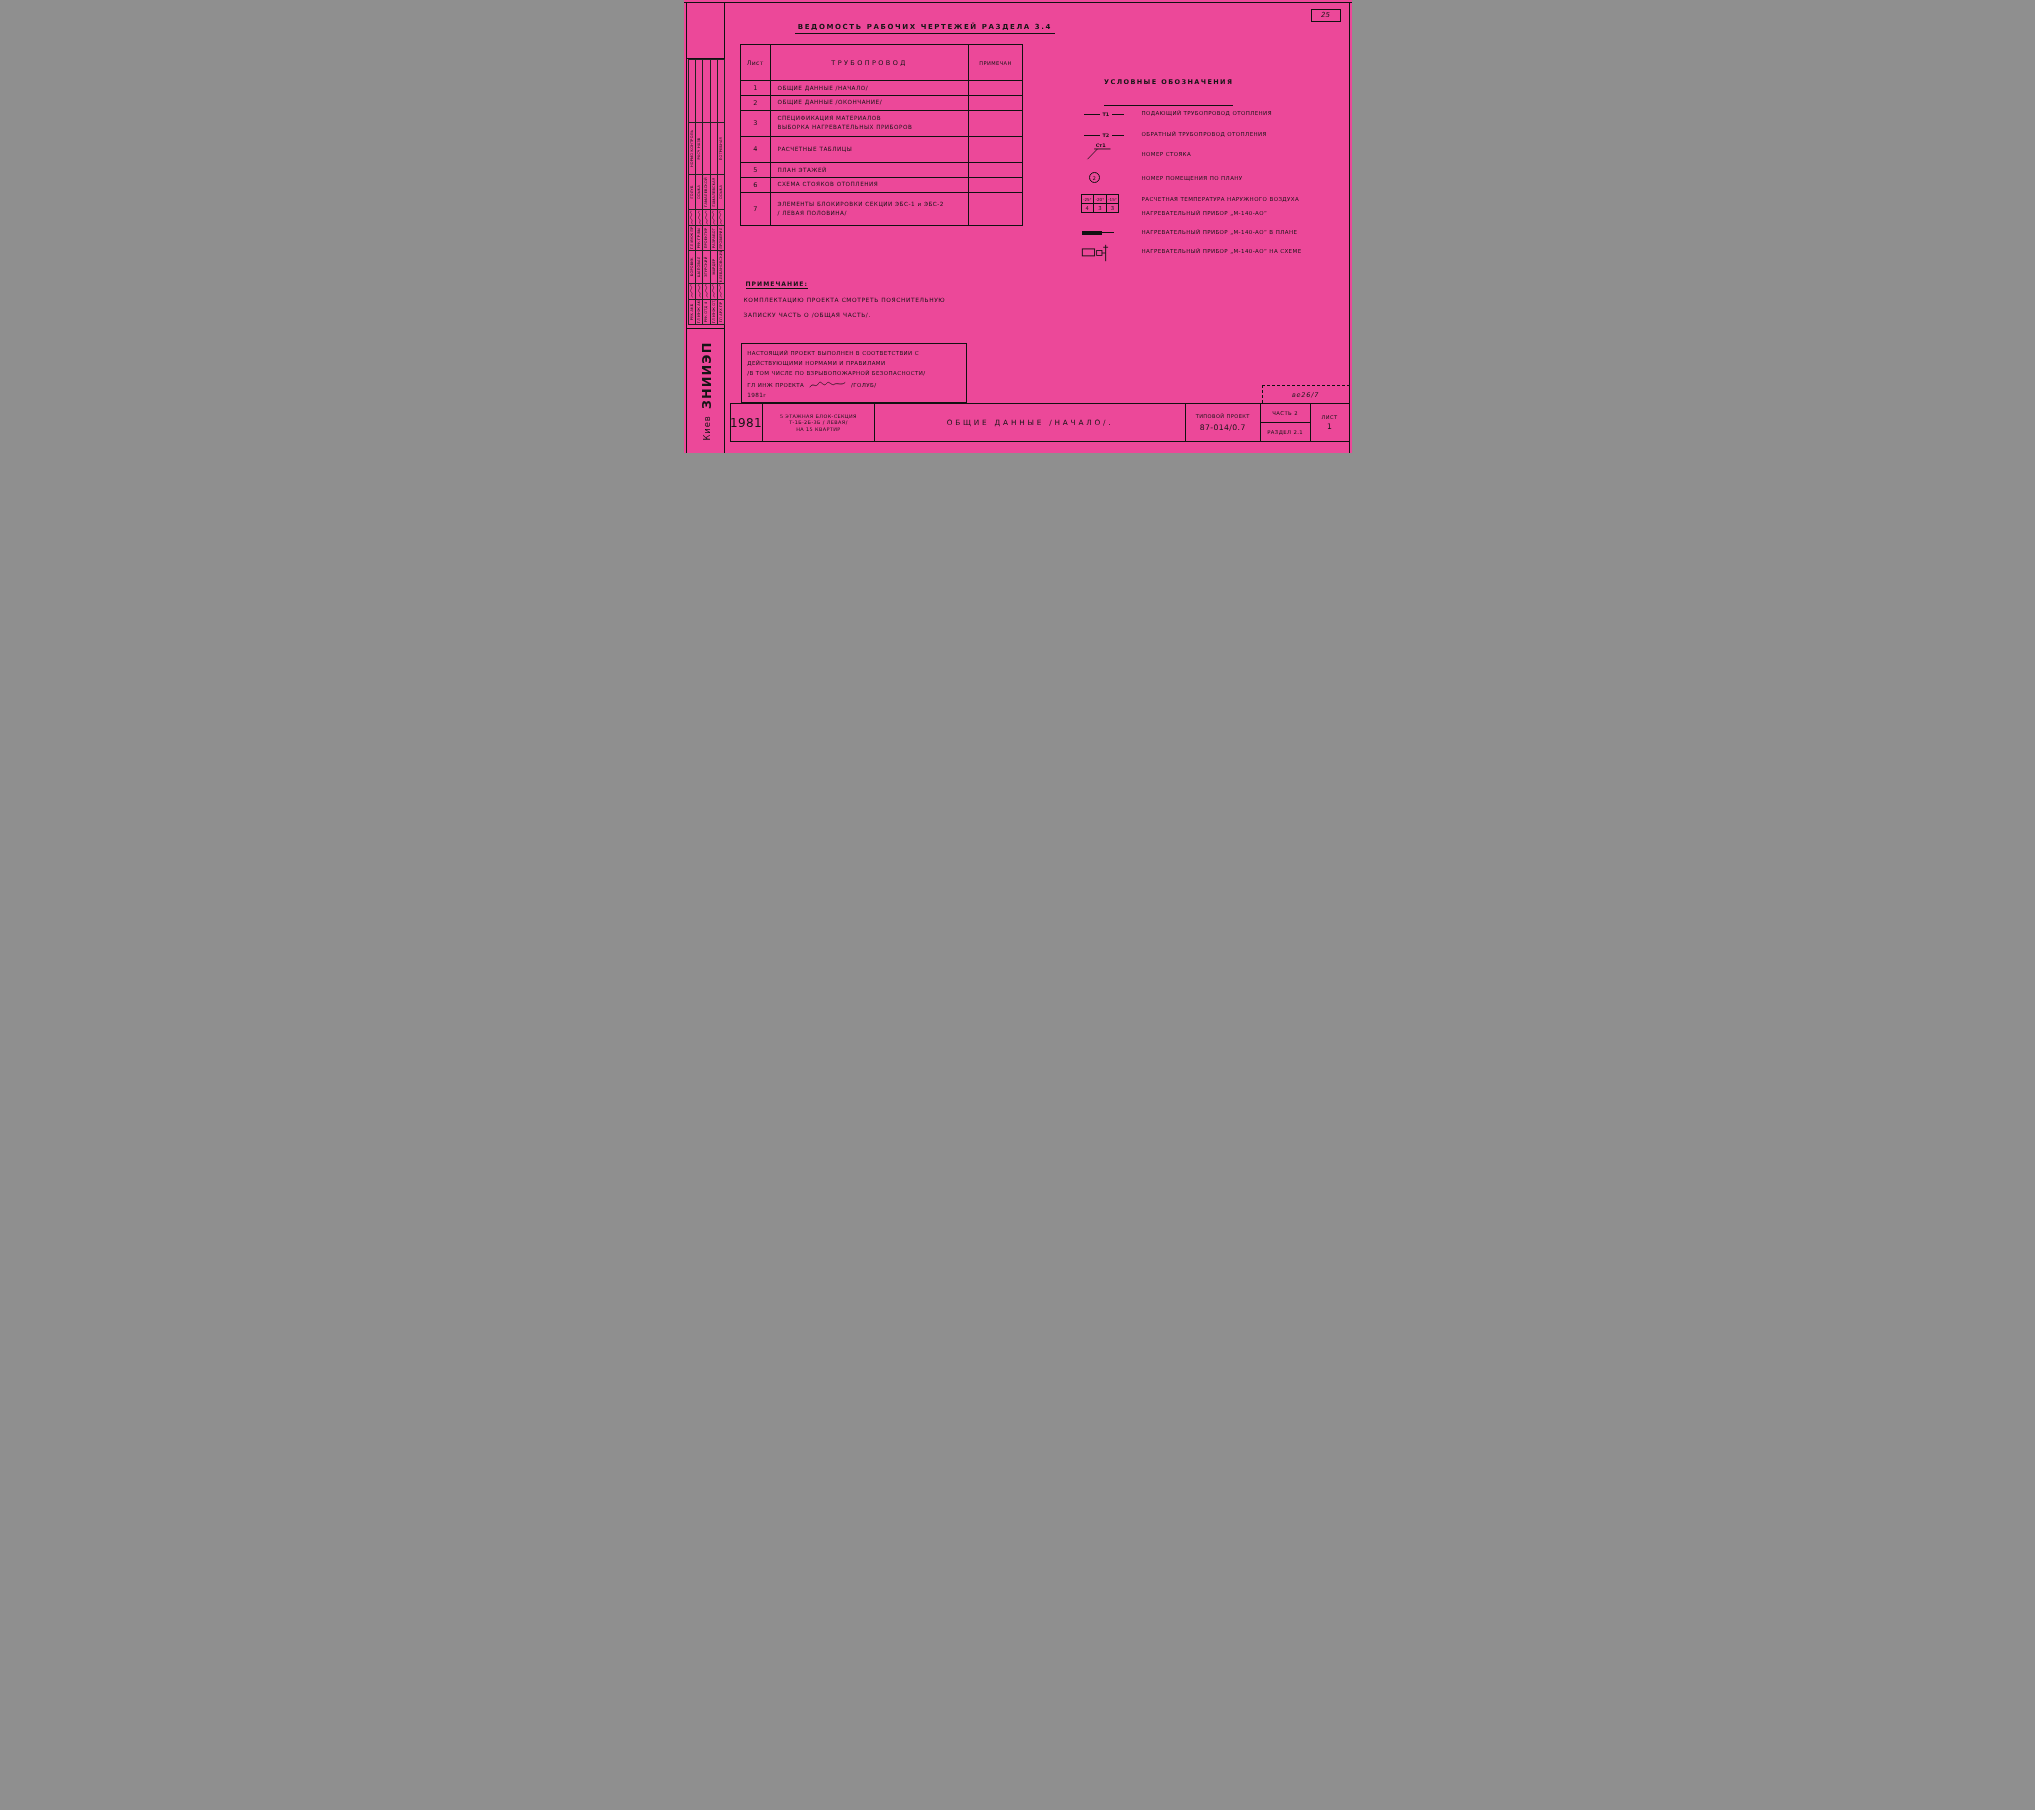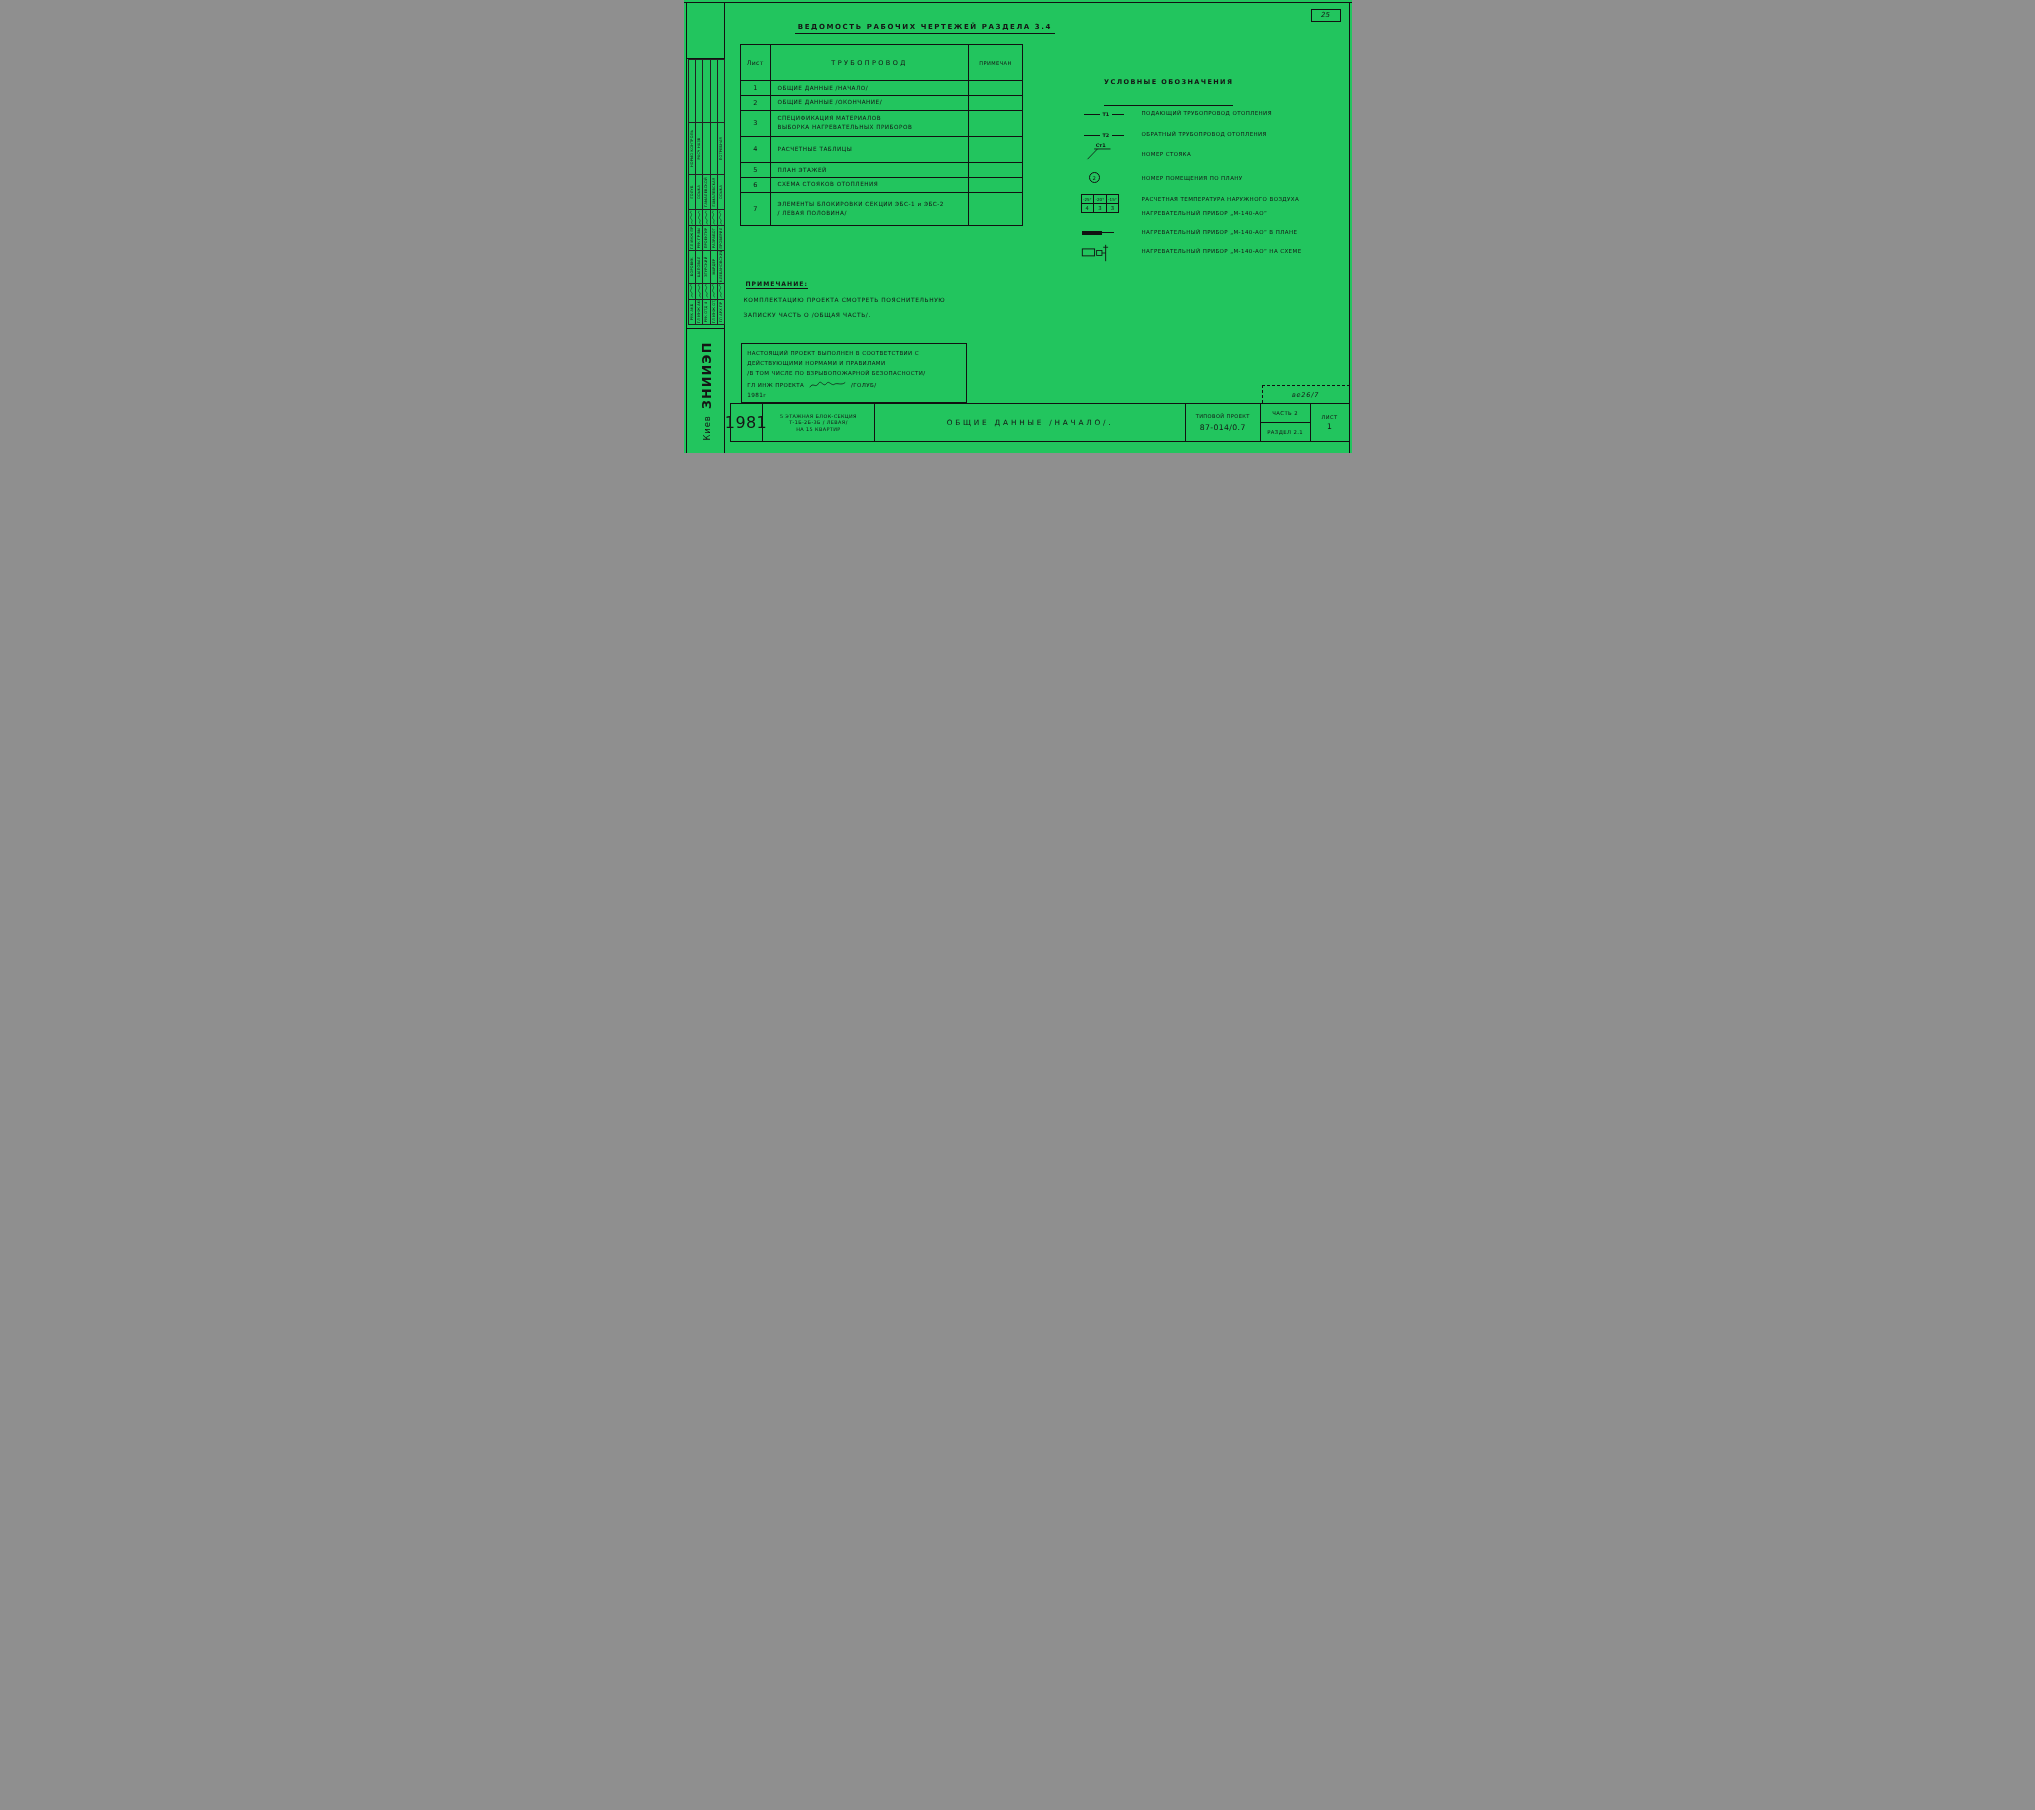--- a/index.html
+++ b/index.html
@@ -1,19 +1,19 @@
 <!DOCTYPE html>
 <html style="font-size:6.5px"><head>
 <meta charset="utf-8">
 <style>
   * { margin:0; padding:0; box-sizing:border-box; }
   html,body { background:#8f8f8f; }
   .page {
     position:relative; width:668px; height:453px; margin:0 auto;
-    background:#22c55e; color:#151515;
+    background:#ec4899; color:#151515;
     font-family:"DejaVu Sans", sans-serif; overflow:hidden;
   }
   .abs { position:absolute; }
 
   
   .frame-top { left:0; right:0; top:1.6px; border-top:1.2px solid #111; }
   .frame-right { top:1.6px; bottom:0; right:1.2px; width:0; border-left:0.8px solid #111; }
 
   
   .strip { left:2.8px; top:1.6px; width:39px; bottom:0;
@@ -77,21 +77,21 @@
   .stmt { border:1.2px solid #111; padding:3.7px 2.4px 0 5.7px; }
   .stmt-line { font-size:5.5px; letter-spacing:0.4px; line-height:10.2px; white-space:nowrap; }
   .stmt-sign-row { display:flex; align-items:center; gap:4.9px; margin-top:1.6px; font-size:5.5px; letter-spacing:0.4px; }
   .stmt-year { margin-top:1.2px; font-size:5.7px; letter-spacing:0.4px; }
 
   
   .tb { display:flex; border:1.2px solid #111; }
   .tb-cell { border-right:1px solid #111; display:flex; flex-direction:column;
              align-items:center; justify-content:center; height:100%; }
   .tb-cell:last-child { border-right:none; }
-  .tb-year { font-size:16px; letter-spacing:0.4px;text-align:center; }
+  .tb-year { font-size:12px; letter-spacing:0.4px;text-align:center; }
   .tb-bldg div { font-size:4.9px; line-height:6.5px; letter-spacing:0.4px; text-align:center; }
   .tb-main span { font-size:7.3px; letter-spacing:2.8px; white-space:nowrap; }
   .tb-proj-label { font-size:5.1px; letter-spacing:0.4px; margin-bottom:3.3px; }
   .tb-num { font-size:7.7px; letter-spacing:0.4px; }
   .tb-part { justify-content:stretch; align-items:stretch; }
   .tb-part-half { flex:1; display:flex; align-items:center; justify-content:center;
                   font-size:5.3px; letter-spacing:0.4px; }
   .tb-part-half + .tb-part-half { border-top:0.8px solid #111; }
   .tb-sheet-label { font-size:5.1px; letter-spacing:0.4px; margin-bottom:2.4px; }
   .code-box { border:0.8px dashed #111; border-bottom:none; display:flex; align-items:center;

